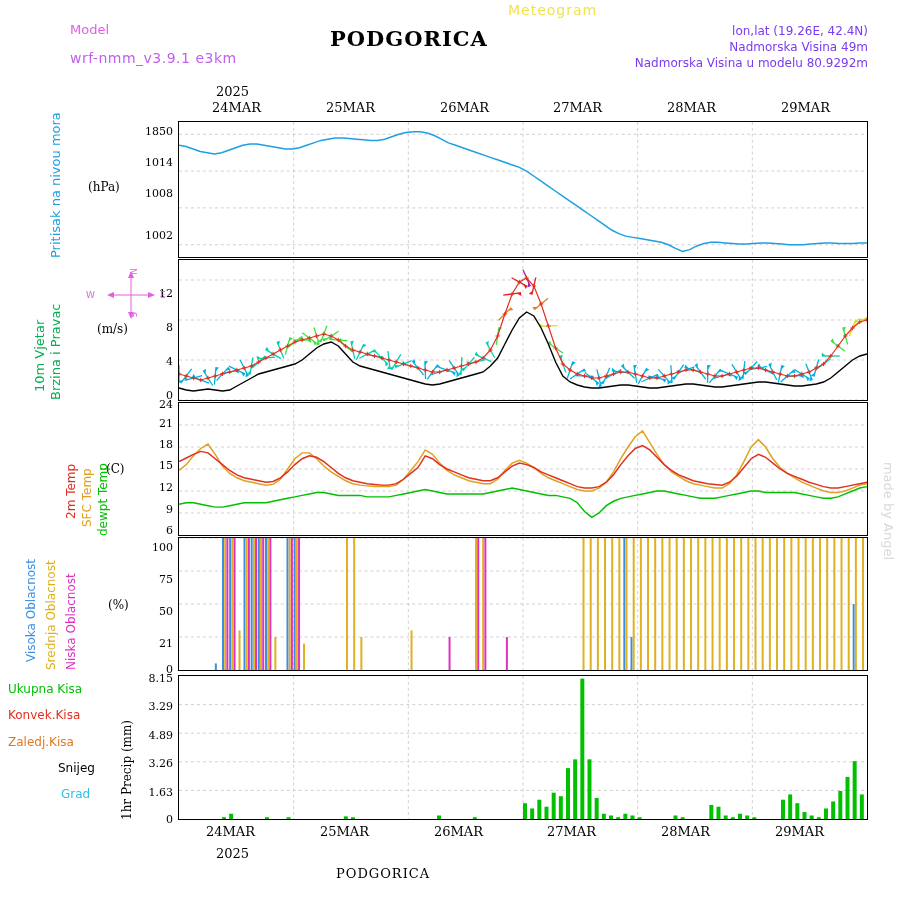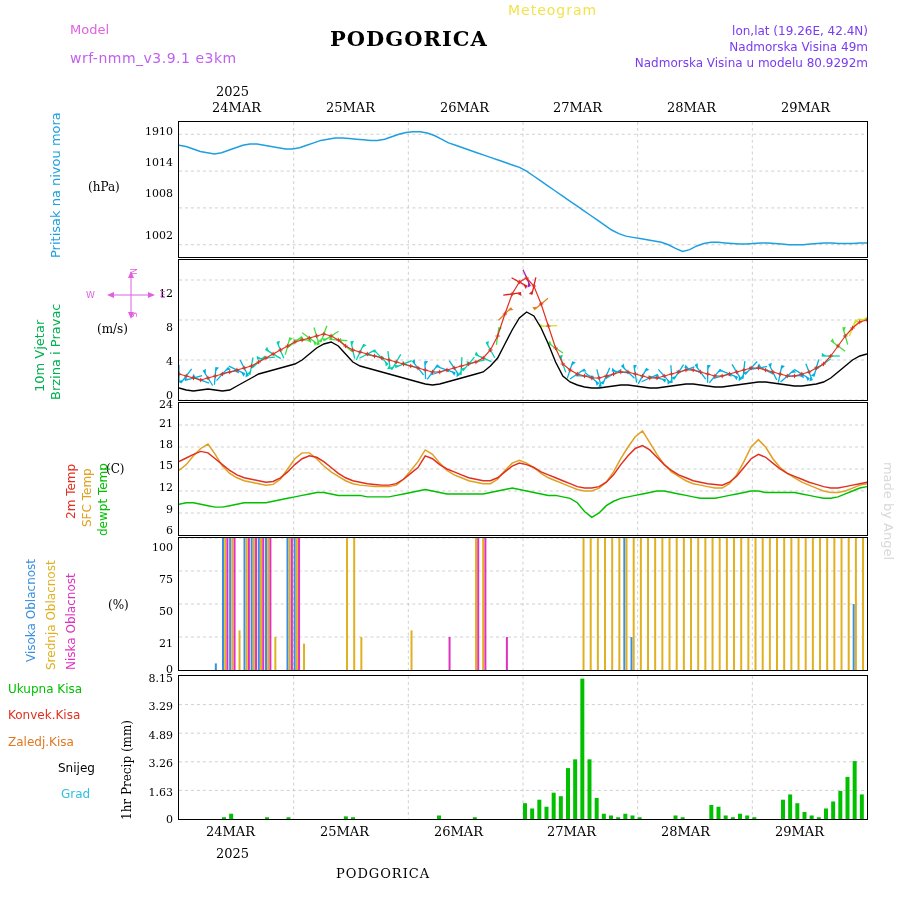--- a/index.html
+++ b/index.html
@@ -61,21 +61,21 @@
       <line x1="460" y1="0" x2="460" y2="137" stroke="#bbbbbb" stroke-width="0.7" stroke-dasharray="3,3"></line>
       <line x1="575" y1="0" x2="575" y2="137" stroke="#bbbbbb" stroke-width="0.7" stroke-dasharray="3,3"></line>
       <line x1="0" y1="124.54545454545455" x2="690" y2="124.54545454545455" stroke="#bbbbbb" stroke-width="0.7" stroke-dasharray="3,3"></line>
       <line x1="0" y1="87.18181818181819" x2="690" y2="87.18181818181819" stroke="#bbbbbb" stroke-width="0.7" stroke-dasharray="3,3"></line>
       <line x1="0" y1="49.81818181818181" x2="690" y2="49.81818181818181" stroke="#bbbbbb" stroke-width="0.7" stroke-dasharray="3,3"></line>
       <line x1="0" y1="12.454545454545453" x2="690" y2="12.454545454545453" stroke="#bbbbbb" stroke-width="0.7" stroke-dasharray="3,3"></line>
       <polyline points="0.00,23.66 7.11,24.91 14.23,27.40 21.34,29.89 28.45,31.14 35.57,32.38 42.68,31.14 49.79,28.65 56.91,26.15 64.02,23.66 71.13,22.42 78.25,22.42 85.36,23.66 92.47,24.91 99.59,26.15 106.70,27.40 113.81,27.40 120.93,26.15 128.04,23.66 135.15,21.17 142.27,18.68 149.38,17.44 156.49,16.19 163.61,16.19 170.72,16.81 177.84,17.44 184.95,18.06 192.06,18.68 199.18,18.68 206.29,17.44 213.40,14.95 220.52,12.45 227.63,10.59 234.74,9.96 241.86,9.96 248.97,11.21 256.08,13.70 263.20,17.44 270.31,21.17 277.42,23.66 284.54,26.15 291.65,28.65 298.76,31.14 305.88,33.63 312.99,36.12 320.10,38.61 327.22,41.10 334.33,43.59 341.44,46.08 348.56,49.82 355.67,54.80 362.78,59.78 369.90,64.76 377.01,69.75 384.12,74.73 391.24,79.71 398.35,84.69 405.46,89.67 412.58,94.65 419.69,99.64 426.80,104.62 433.92,109.60 441.03,113.34 448.14,115.83 455.26,117.07 462.37,118.32 469.48,119.56 476.60,120.81 483.71,122.05 490.82,124.55 497.94,128.28 505.05,131.40 512.16,129.53 519.28,125.79 526.39,123.30 533.51,122.05 540.62,122.05 547.73,122.68 554.85,123.30 561.96,123.92 569.07,123.92 576.19,123.30 583.30,122.68 590.41,122.68 597.53,123.30 604.64,123.92 611.75,124.55 618.87,124.55 625.98,124.55 633.09,123.92 640.21,123.30 647.32,122.68 654.43,122.68 661.55,123.30 668.66,123.30 675.77,123.30 682.89,122.68 690.00,122.68" fill="none" stroke="#1e9fe0" stroke-width="1.5"></polyline>
     </svg>
 </div>
 <div class="abs" style="left:133px;top:125px;width:40px;">
-    <span class="ylab" style="right:0;font-size:11px;">1910</span>
+    <span class="ylab" style="right:0;font-size:11px;">1850</span>
   </div>
 <div class="abs" style="left:133px;top:156px;width:40px;">
     <span class="ylab" style="right:0;font-size:11px;">1014</span>
   </div>
 <div class="abs" style="left:133px;top:187px;width:40px;">
     <span class="ylab" style="right:0;font-size:11px;text-align:right;">1008</span>
   </div>
 <div class="abs" style="left:133px;top:229px;width:40px;">
     <span class="ylab" style="right:0;font-size:11px;">1002</span>
   </div>

